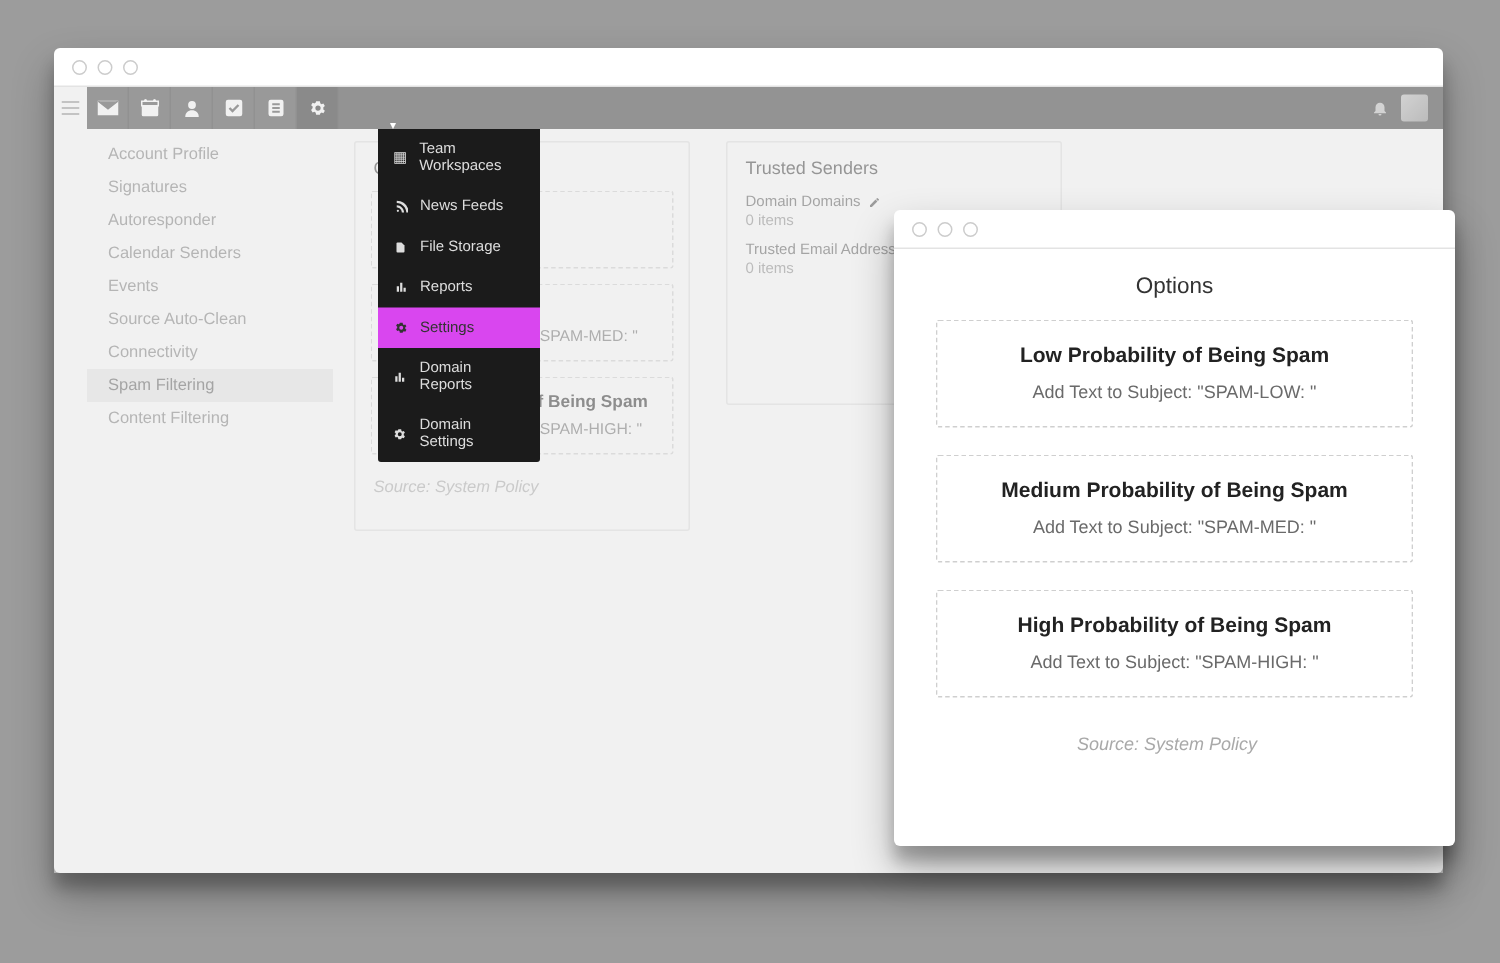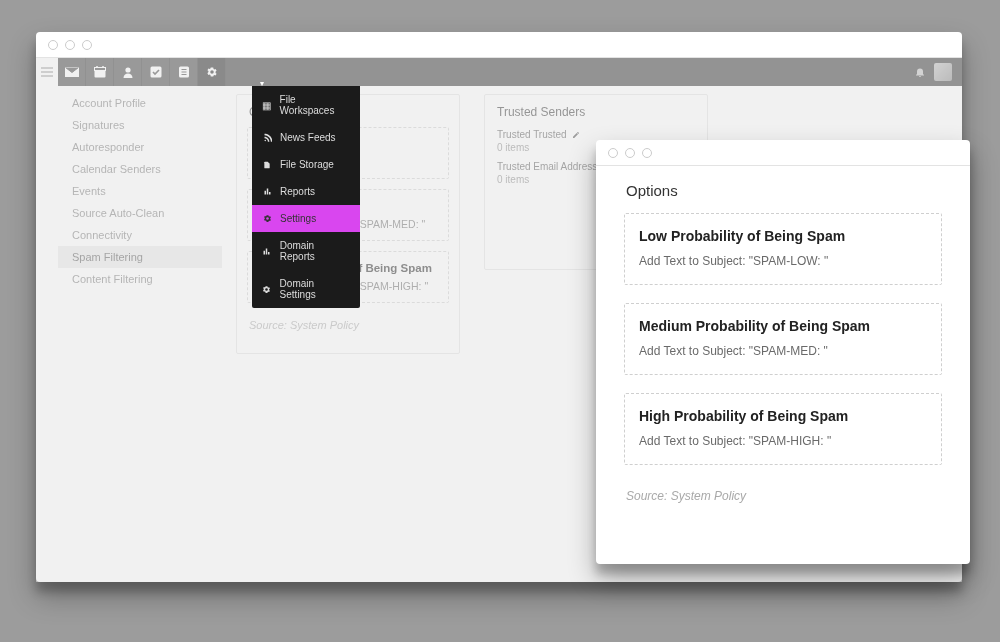--- a/index.html
+++ b/index.html
@@ -146,20 +146,21 @@
   }
 
   
   .frontwin {
     left: 596px; top: 140px;
     width: 374px; height: 424px;
     z-index: 20;
   }
   .frontwin .body {
     padding: 14px 28px 6px;
+    text-align: center;
   }
   .frontwin .popt {
     font-size:15px;
     color:#333;
     padding: 2px 2px 14px;
   }
   .frontwin .card {
     border:1px dashed #cfcfcf;
     border-radius:2px;
     margin-bottom: 18px;
@@ -263,39 +264,39 @@
     <div class="option-card">
       <div class="h">High Probability of Being Spam</div>
       <div class="s">Add Text to Subject: "SPAM-HIGH: "</div>
     </div>
     <div class="source">Source: System Policy</div>
   </div>
 
   <div class="panel trusted">
     <div class="ptitle">Trusted Senders</div>
     <div class="row">
-      <span>Trusted Trusted</span>
+      <span>Domain Domains</span>
       <svg class="pencil" viewBox="0 0 24 24" width="9" height="9">
           <path fill="#444" d="M3 17.25V21h3.75L17.81 9.94l-3.75-3.75L3 17.25zM20.71 7.04a1 1 0 000-1.41l-2.34-2.34a1 1 0 00-1.41 0L15.13 5.13l3.75 3.75 1.83-1.84z"></path>
         </svg>
     </div>
     <div class="count">0 items</div>
     <div class="row">
       <span>Trusted Email Addresses</span>
       <svg class="pencil" viewBox="0 0 24 24" width="9" height="9">
           <path fill="#444" d="M3 17.25V21h3.75L17.81 9.94l-3.75-3.75L3 17.25zM20.71 7.04a1 1 0 000-1.41l-2.34-2.34a1 1 0 00-1.41 0L15.13 5.13l3.75 3.75 1.83-1.84z"></path>
         </svg>
     </div>
     <div class="count">0 items</div>
   </div>
 
   <div class="menu">
     <div class="mitem">
         <span class="mi-icon">▦</span>
-        <span>File Workspaces</span>
+        <span>Team Workspaces</span>
       </div>
     <div class="mitem">
         <span class="mi-icon">
           <svg width="9" height="9" viewBox="0 0 24 24">
             <path fill="#ddd" d="M6 18a2 2 0 100 4 2 2 0 000-4zm-2-8v4c5 0 9 4 9 9h4c0-7-6-13-13-13zm0-8v4c9 0 17 8 17 17h4C25 10 15 2 4 2z"></path>
           </svg>
         </span>
         <span>News Feeds</span>
       </div>
     <div class="mitem">

